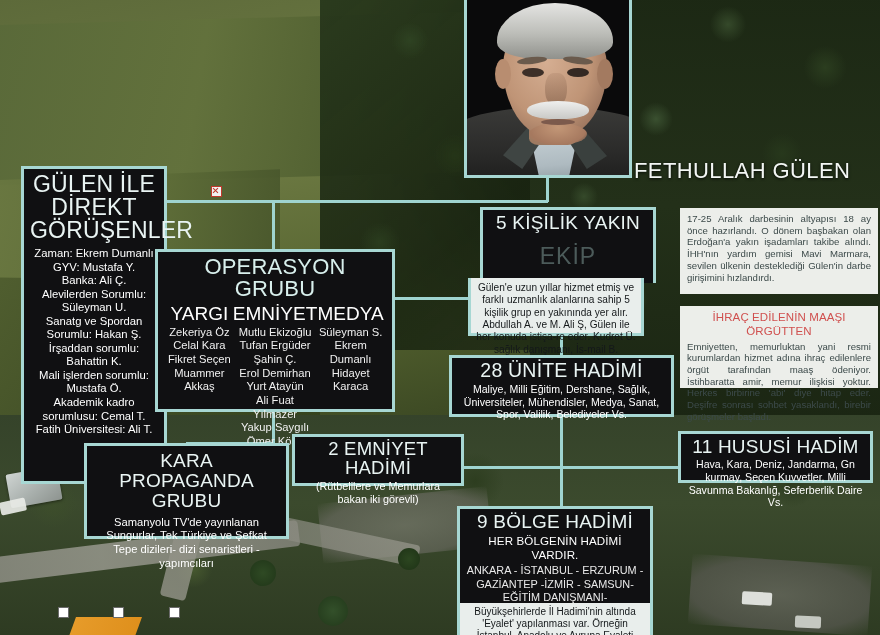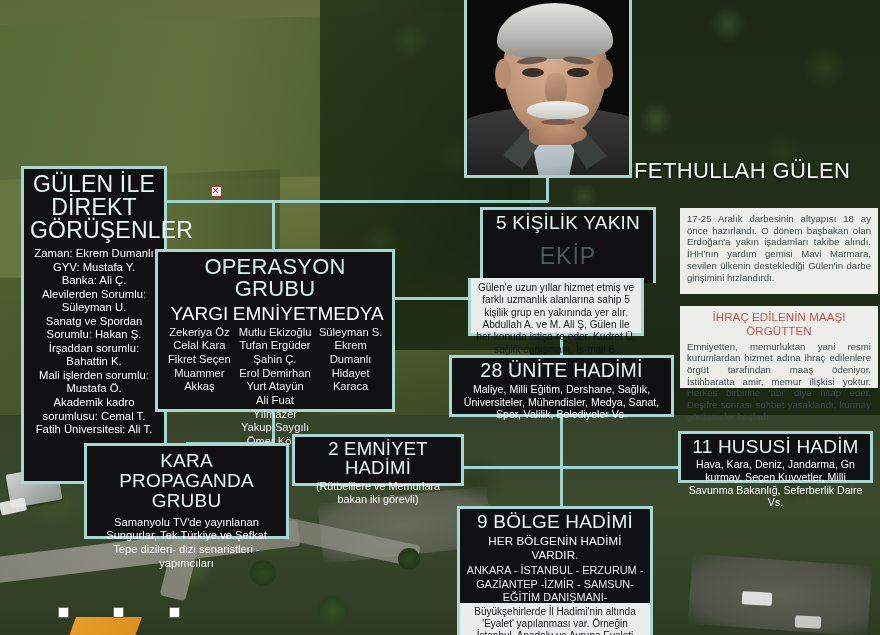--- a/index.html
+++ b/index.html
@@ -453,16 +453,16 @@
     <div class="sub2">ANKARA - İSTANBUL - ERZURUM - GAZİANTEP -İZMİR - SAMSUN- EĞİTİM DANIŞMANI- SEKRETARYA - PROF. SUAT K.</div>
   </div>
   <div id="box-bolge-body">Büyükşehirlerde İl Hadimi'nin altında 'Eyalet' yapılanması var. Örneğin İstanbul, Anadolu ve Avrupa Eyaleti olarak</div>
 
   <div class="note" id="note-mavi">
     <div class="nb">17-25 Aralık darbesinin altyapısı 18 ay önce hazırlandı. O dönem başbakan olan Erdoğan'a yakın işadamları takibe alındı. İHH'nın yardım gemisi Mavi Marmara, sevilen ülkenin desteklediği Gülen'in darbe girişimini hızlandırdı.</div>
   </div>
 
   <div class="note" id="note-ihrac">
     <div class="nh">İHRAÇ EDİLENİN MAAŞI ÖRGÜTTEN</div>
-    <div class="nb">Emniyetten, memurluktan yani resmi kurumlardan hizmet adına ihraç edilenlere örgüt tarafından maaş ödeniyor. İstihbaratta amir, memur ilişkisi yoktur. Herkes birbirine 'abi' diye hitap eder. Deşifre sonrası sohbet yasaklandı, kurmay görüşmeler başladı.</div>
+    <div class="nb">Emniyetten, memurluktan yani resmi kurumlardan hizmet adına ihraç edilenlere örgüt tarafından maaş ödeniyor. İstihbaratta amir, memur ilişkisi yoktur. Herkes birbirine 'abi' diye hitap eder. Deşifre sonrası sohbet yasaklandı, birebir görüşmeler başladı.</div>
   </div>
 
 </div>
 
 </body></html>

